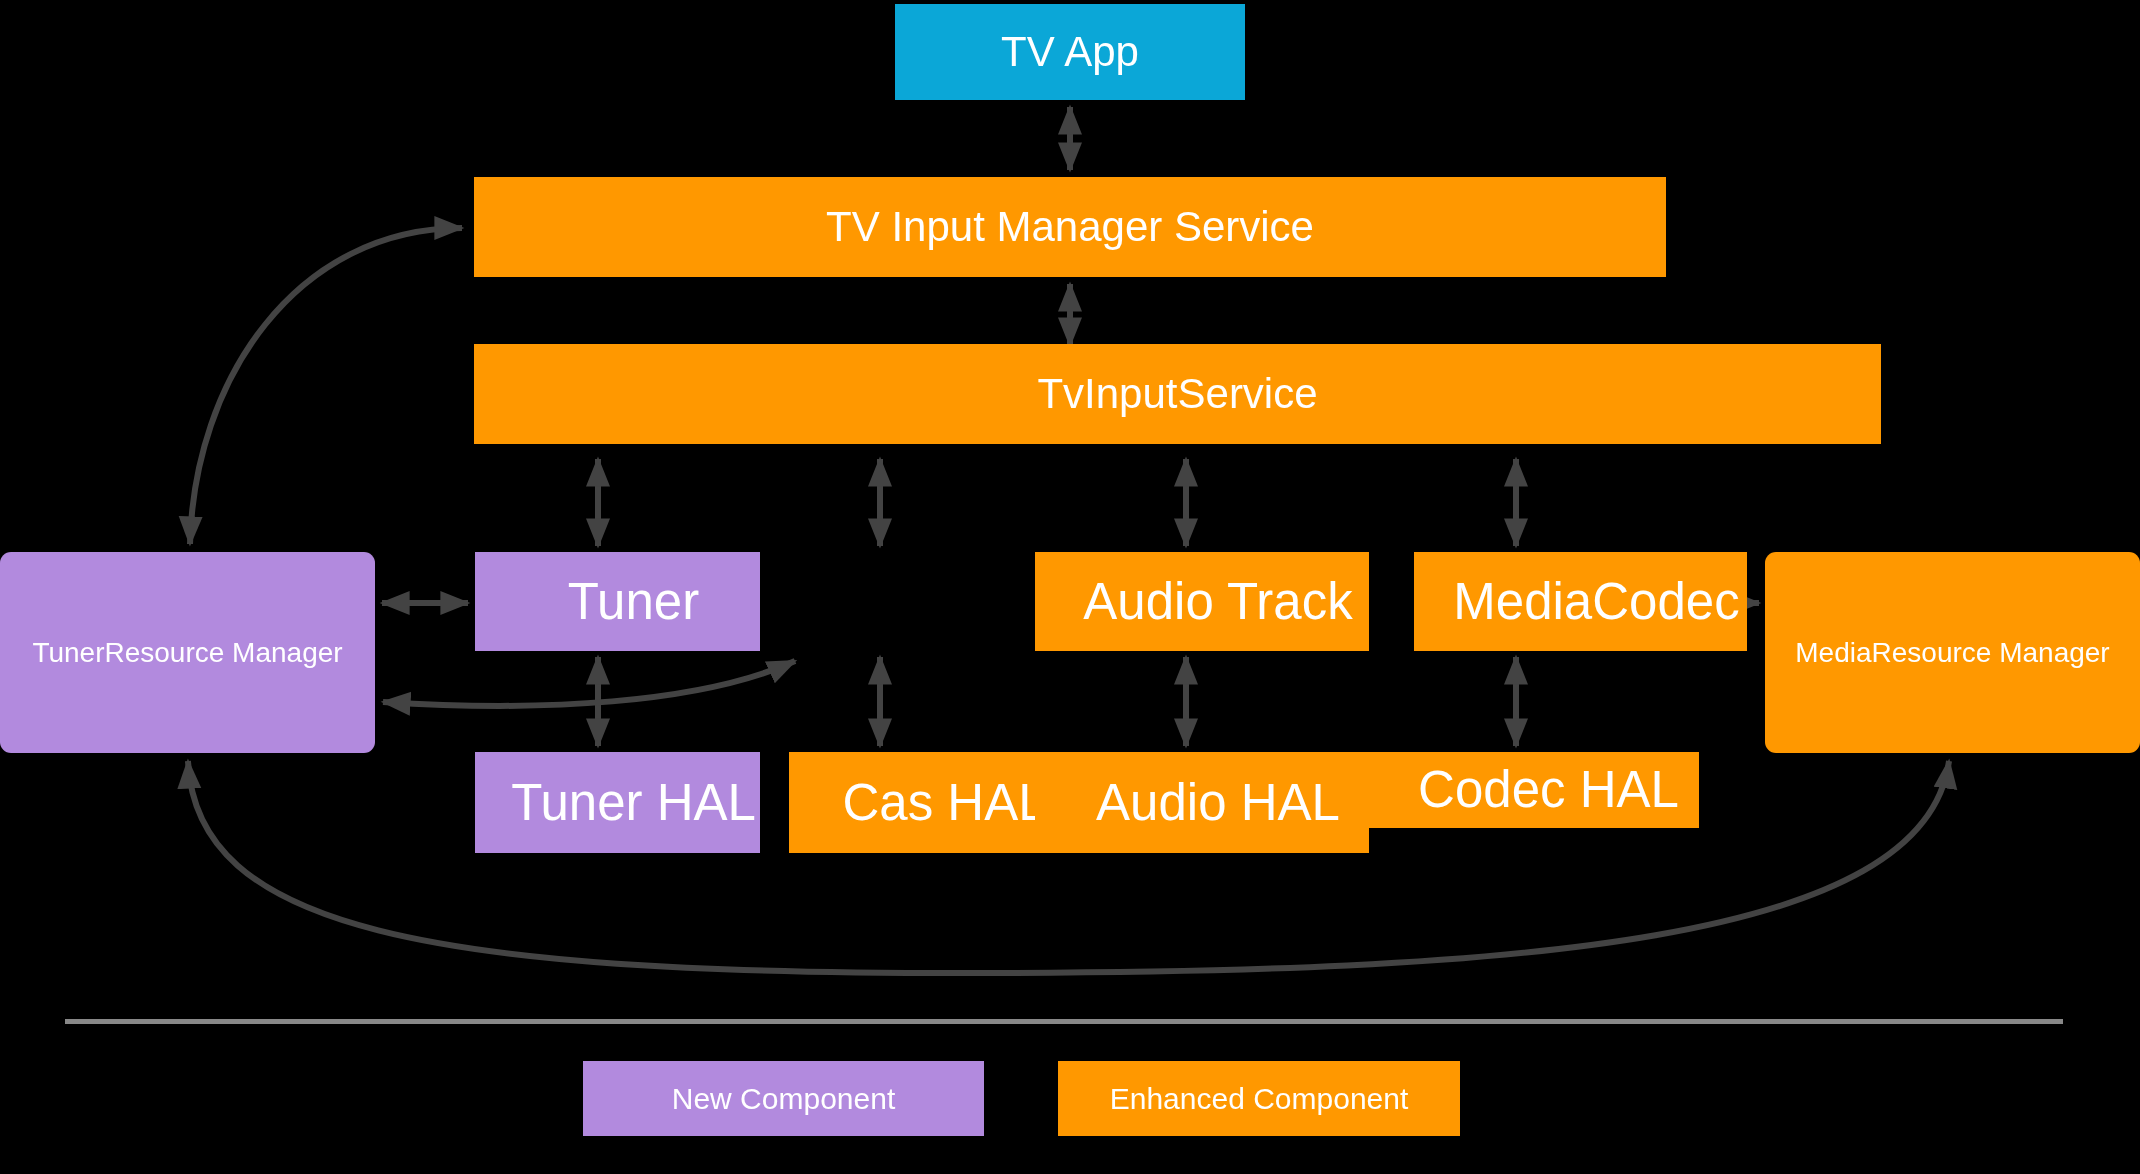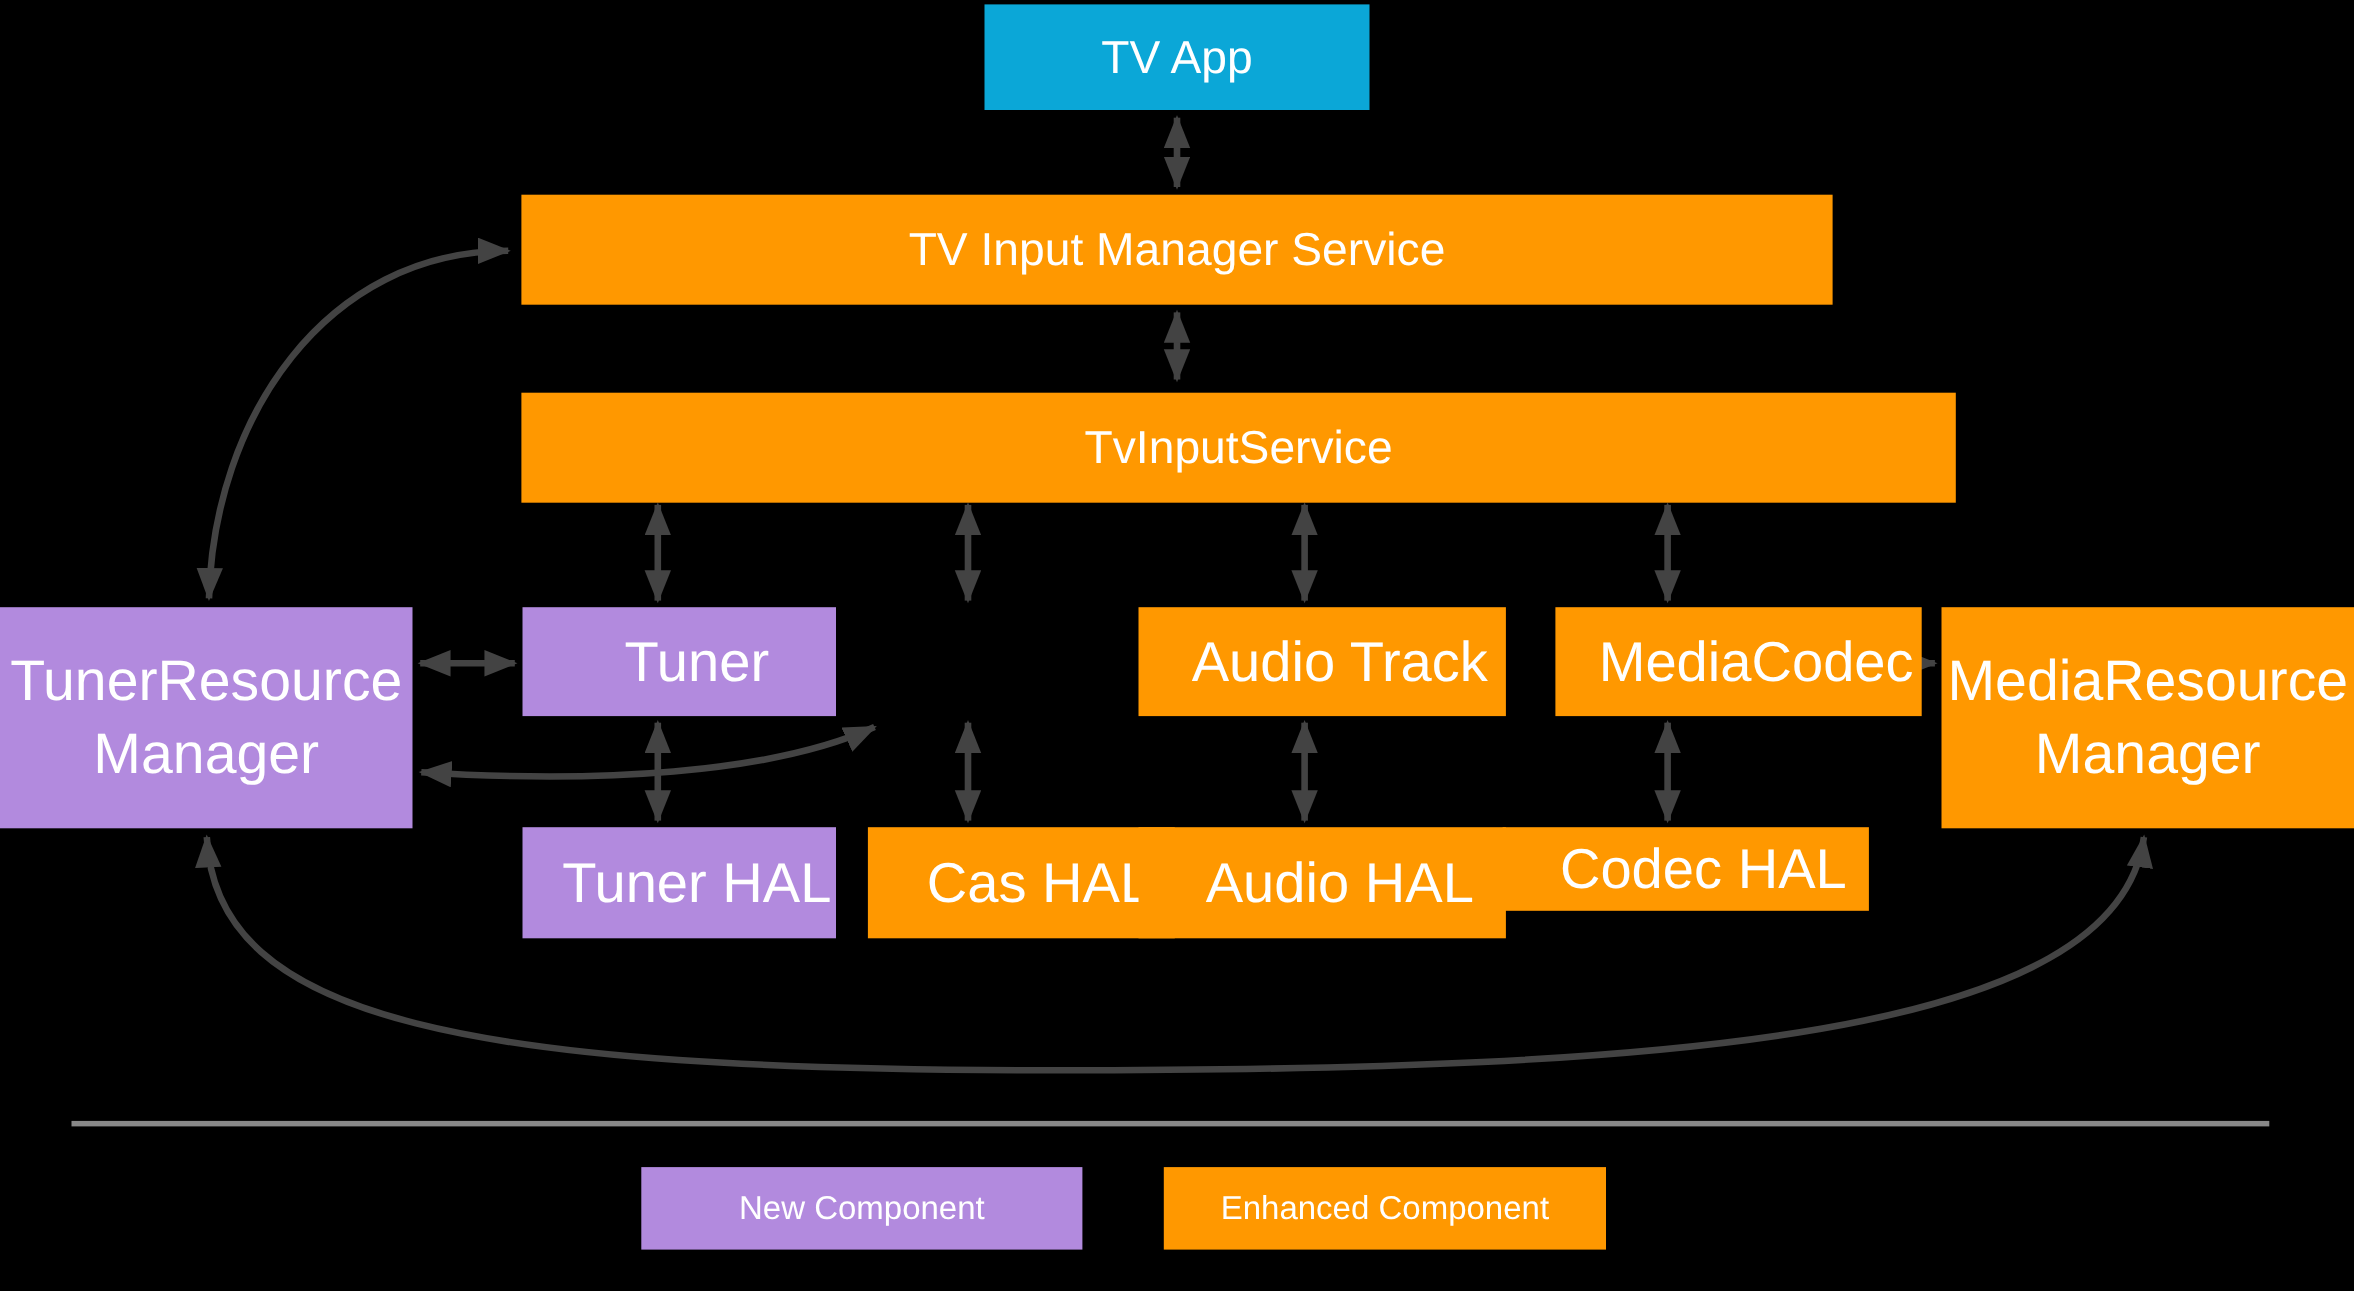--- a/index.html
+++ b/index.html
@@ -34,21 +34,21 @@
     justify-content: center;
     text-align: center;
     color: var(--text, #ffffff);
     font-size: 42px;
     line-height: 1.28;
   }
   .fill-app      { background: var(--app, #0ba7d7); }
   .fill-new      { background: var(--new_component, #b28ade); }
   .fill-enhanced { background: var(--enhanced_component, #ff9800); }
   .node.mid { font-size: 51px; padding-left: 32px; }
-  .node.mgr { font-size: 52px; padding: 0 22px; box-sizing: border-box; }
+  .node.mgr { font-size: 28px; padding: 0 22px; box-sizing: border-box; border-radius: 11px; }
   .divider {
     position: absolute;
     left: 65px; top: 1019px;
     width: 1998px; height: 5px;
     background: var(--divider, #888888);
   }
   .legend-box {
     position: absolute;
     display: flex;
     align-items: center;
@@ -93,21 +93,21 @@
   </svg>
 
   <div class="node fill-app" style="left:895px; top:4px; width:350px; height:96px;">
     <span>TV App</span>
   </div>
 
   <div class="node fill-enhanced" style="left:474px; top:177px; width:1192px; height:100px;">
     <span>TV Input Manager Service</span>
   </div>
 
-  <div class="node fill-enhanced" style="left:474px; top:357px; width:1304px; height:100px;">
+  <div class="node fill-enhanced" style="left:474px; top:344px; width:1407px; height:100px;">
     <span>TvInputService</span>
   </div>
 
   <div class="node mgr fill-new" style="left:0px; top:552px; width:375px; height:201px;">
     <span>TunerResource Manager</span>
   </div>
 
   <div class="node mid fill-new" style="left:475px; top:552px; width:253px; height:99px;">
     <span>Tuner</span>
   </div>

